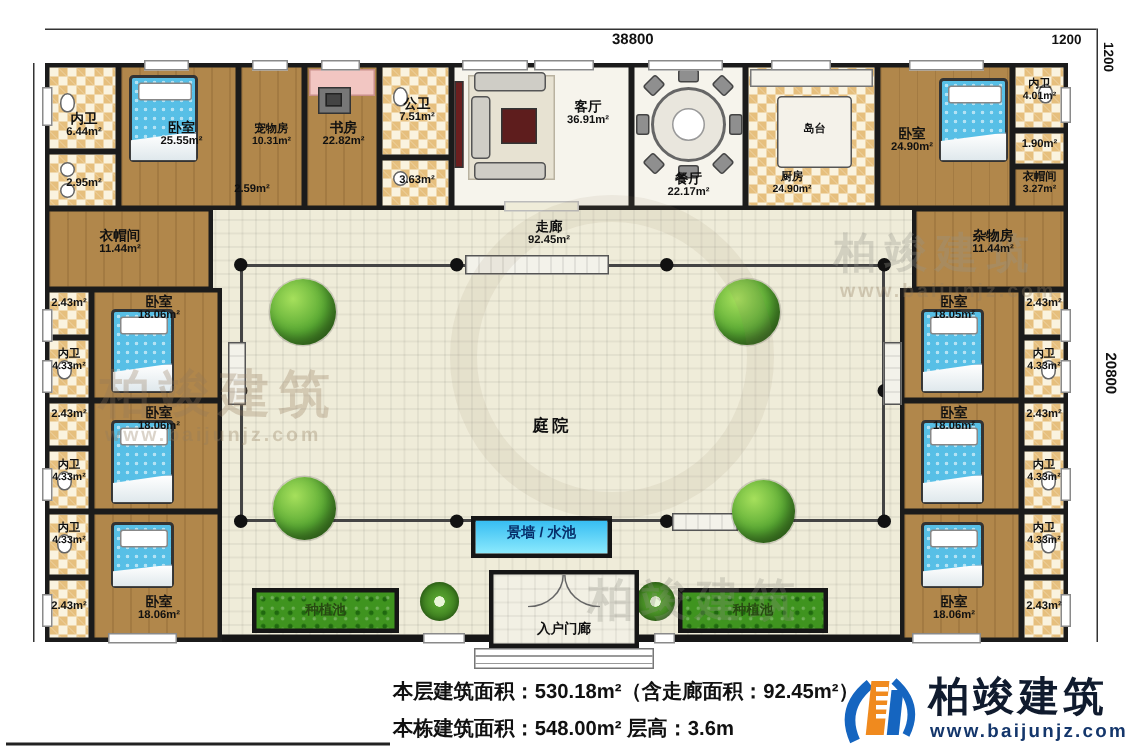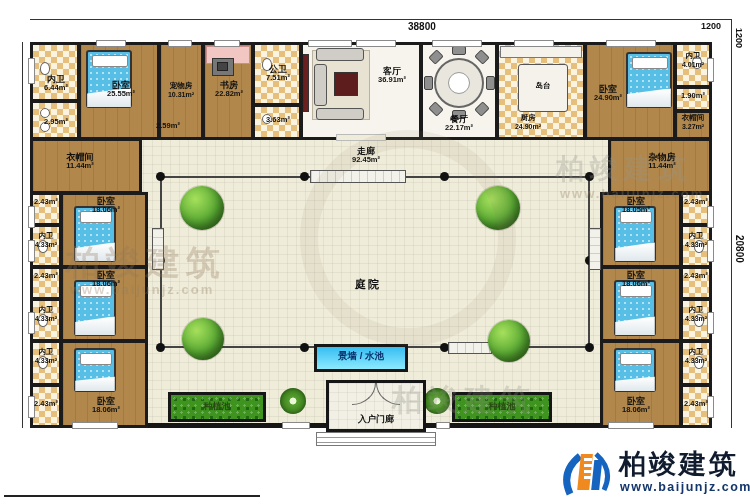--- a/index.html
+++ b/index.html
@@ -408,20 +408,22 @@
       <span class="nm" style="font-size:9px;color:#274a12;">种植池</span>
     </div>
   <div class="lbl" style="left:502px;top:401px;">
       <span class="nm" style="font-size:9px;color:#274a12;">种植池</span>
     </div>
   <div class="lbl" style="left:376px;top:414px;">
       <span class="nm" style="font-size:9px;">入户门廊</span>
     </div>
 
   <div class="tb-underline"></div>
+  <div class="infoline" style="left:262px;top:452px;">本层建筑面积：530.18m²（含走廊面积：92.45m²）</div>
+  <div class="infoline" style="left:262px;top:477px;">本栋建筑面积：548.00m²  层高：3.6m</div>
 
   <div style="position:absolute;left:560px;top:444px;width:56px;height:56px;">
     <svg width="56" height="56" viewBox="0 0 56 56">
       <path d="M10 50 Q0 28 20 12" stroke="#1565c0" stroke-width="7" fill="none"></path>
       <path d="M44 46 Q54 26 36 10" stroke="#1565c0" stroke-width="5" fill="none"></path>
       <rect x="22" y="10" width="12" height="36" fill="#f08a1e" transform="skewX(-6)"></rect>
       <rect x="36" y="16" width="8" height="30" fill="#1565c0" transform="skewX(-6)"></rect>
       <rect x="24" y="14" width="8" height="3" fill="#fff"></rect>
         <rect x="24" y="20" width="8" height="3" fill="#fff"></rect>
       <rect x="24" y="26" width="8" height="3" fill="#fff"></rect>

